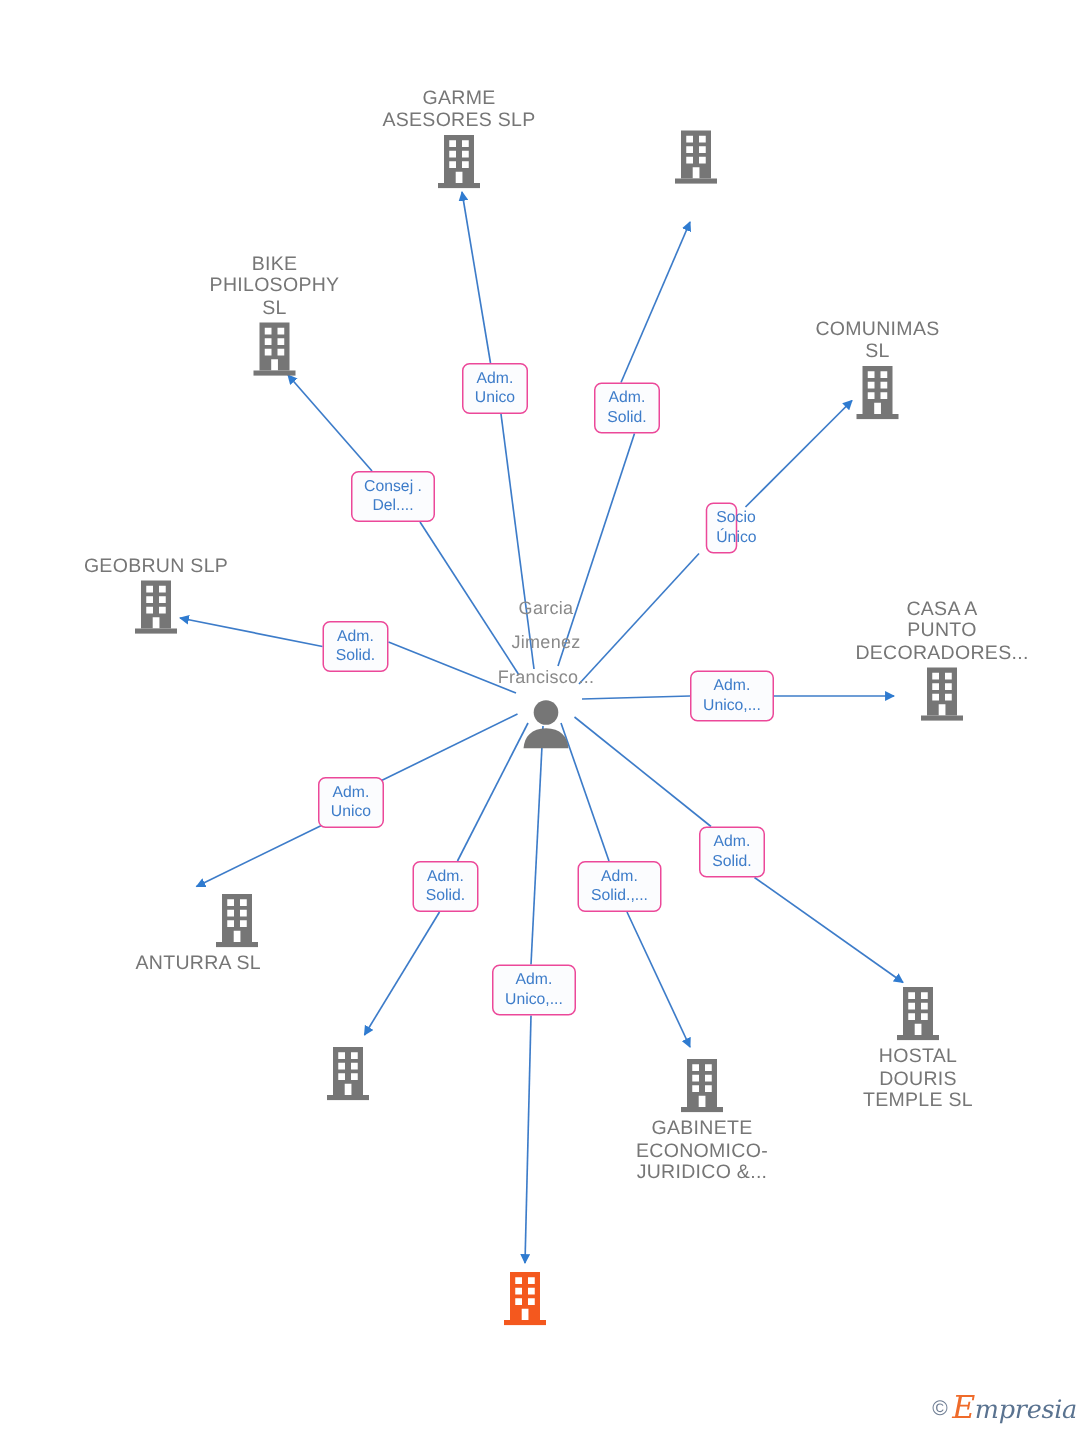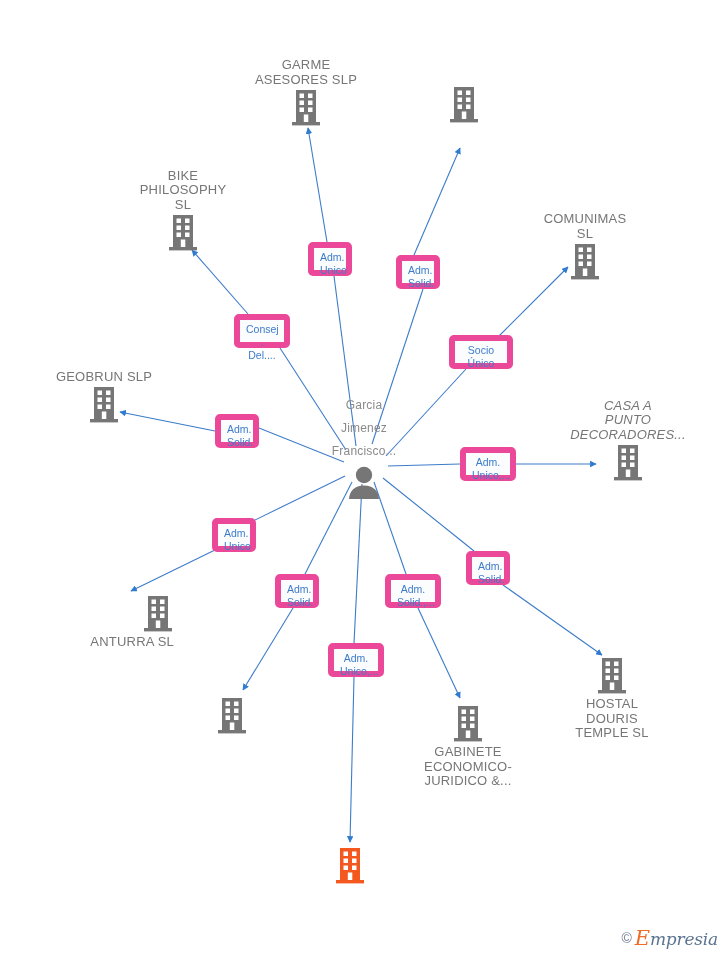--- a/index.html
+++ b/index.html
@@ -54,21 +54,21 @@
   }
   .node.person .node-label {
     color: #8a8a8a;
     font-size: 12px;
     line-height: 23px;
     margin-bottom: 2px;
   }
   .edge-label {
     position: absolute;
     background: #fbfcfe;
-    border: 6px solid #ec4899;
+    border: 1px solid #ec4899;
     border-radius: 5px;
     color: #3d7cc9;
     font-size: 10.5px;
     line-height: 13px;
     padding: 3px 6px;
     text-align: center;
     white-space: pre-line;
     box-sizing: border-box;
     transform: translate(-50%, -50%);
   }
@@ -224,21 +224,21 @@
             <rect x="9.5" y="4.5" width="4.5" height="4.5" fill="#ffffff"></rect>
             <rect x="18" y="4.5" width="4.5" height="4.5" fill="#ffffff"></rect>
             <rect x="9.5" y="11.5" width="4.5" height="4.5" fill="#ffffff"></rect>
             <rect x="18" y="11.5" width="4.5" height="4.5" fill="#ffffff"></rect>
             <rect x="9.5" y="18.5" width="4.5" height="4.5" fill="#ffffff"></rect>
             <rect x="18" y="18.5" width="4.5" height="4.5" fill="#ffffff"></rect>
             <rect x="13.8" y="25.5" width="4.5" height="7.5" fill="#ffffff"></rect>
             <rect x="2" y="33" width="28" height="3.4" fill="#767676"></rect>
           </svg></span>
       </div>
-      <div class="node company label-above" style="left: 628px; top: 398.5px; font-style: italic;">
+      <div class="node company label-above" style="left: 628px; top: 398.5px;">
         <div class="node-label">CASA A
 PUNTO
 DECORADORES...</div>
         <span class="glyph"><svg width="32" height="38" viewBox="0 0 32 38" xmlns="http://www.w3.org/2000/svg">
             <rect x="6" y="1" width="20" height="32" fill="#767676"></rect>
             <rect x="9.5" y="4.5" width="4.5" height="4.5" fill="#ffffff"></rect>
             <rect x="18" y="4.5" width="4.5" height="4.5" fill="#ffffff"></rect>
             <rect x="9.5" y="11.5" width="4.5" height="4.5" fill="#ffffff"></rect>
             <rect x="18" y="11.5" width="4.5" height="4.5" fill="#ffffff"></rect>
             <rect x="9.5" y="18.5" width="4.5" height="4.5" fill="#ffffff"></rect>
@@ -321,21 +321,21 @@
       </div>
     </div>
 
   <div id="relation-layer">
       <div class="edge-label" style="left: 330px; top: 259px; width: 44px; height: 34px;">Adm.
 Unico</div>
       <div class="edge-label" style="left: 418px; top: 272px; width: 44px; height: 34px;">Adm.
 Solid.</div>
       <div class="edge-label" style="left: 262px; top: 331px; width: 56px; height: 34px;">Consej .
 Del....</div>
-      <div class="edge-label" style="left: 481px; top: 352px; width: 64px; height: 34px;">Socio
+      <div class="edge-label" style="left: 481px; top: 352px; width: 21px; height: 34px;">Socio
 Único</div>
       <div class="edge-label" style="left: 237px; top: 431px; width: 44px; height: 34px;">Adm.
 Solid.</div>
       <div class="edge-label" style="left: 488px; top: 464px; width: 56px; height: 34px;">Adm.
 Unico,...</div>
       <div class="edge-label" style="left: 234px; top: 535px; width: 44px; height: 34px;">Adm.
 Unico</div>
       <div class="edge-label" style="left: 297px; top: 591px; width: 44px; height: 34px;">Adm.
 Solid.</div>
       <div class="edge-label" style="left: 413px; top: 591px; width: 56px; height: 34px;">Adm.

